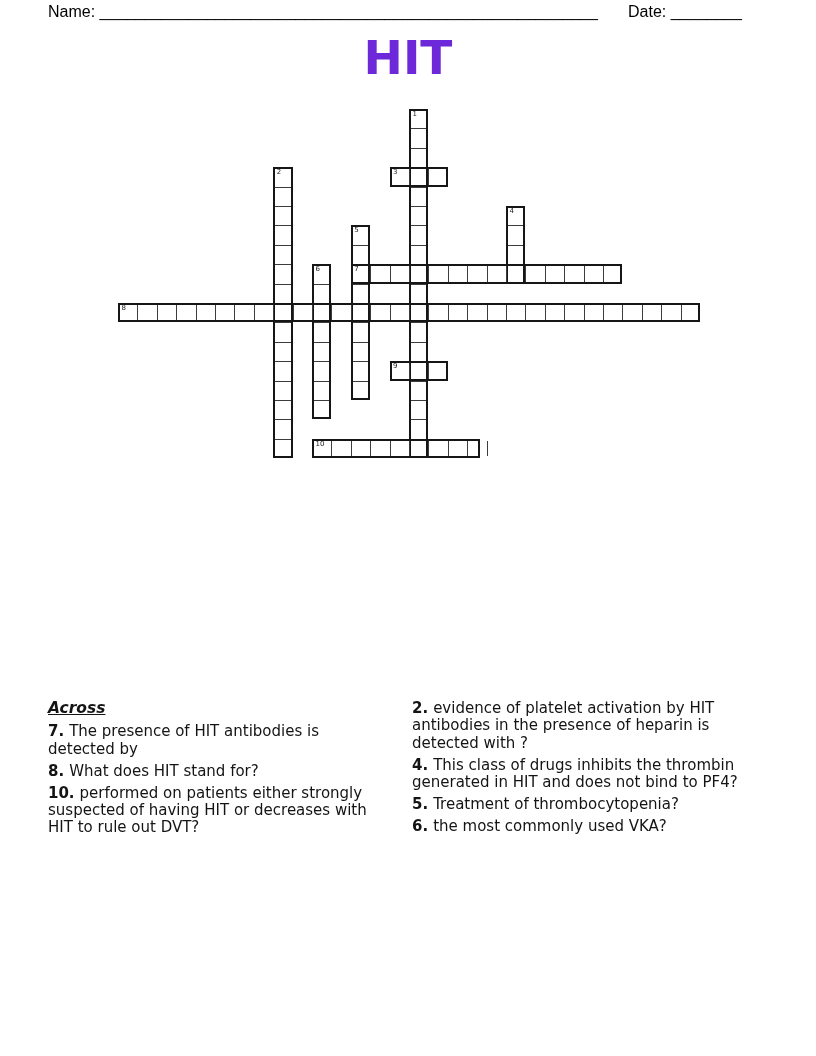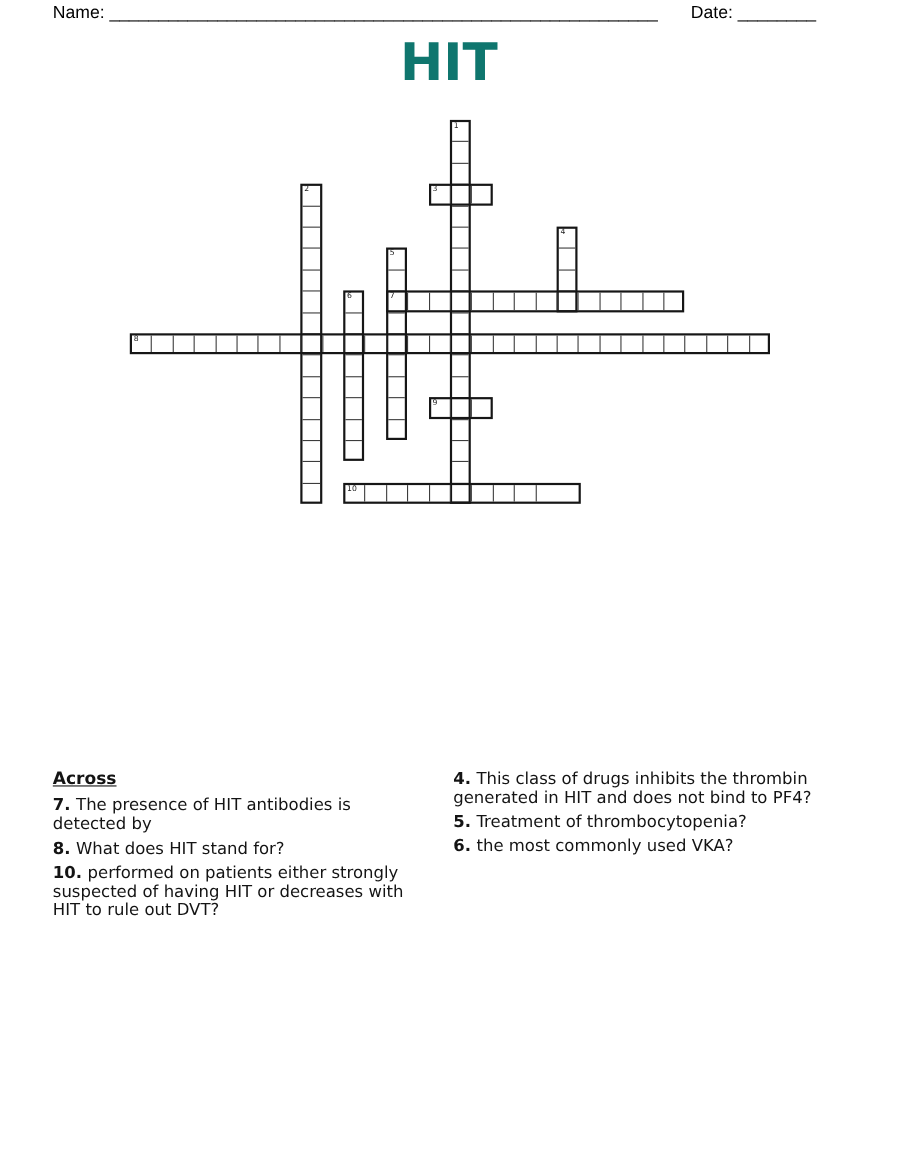--- a/index.html
+++ b/index.html
@@ -8,36 +8,36 @@
     overflow:hidden; font-family:"DejaVu Sans", sans-serif; color:#000;
   }
   
   .field { position:absolute; top:3px; font-family:"Liberation Sans", sans-serif;
            font-size:16px; color:#000; white-space:pre; }
   #name-field { left:48px; }
   #date-field { left:628px; }
   .blank-line { letter-spacing:0; }
   
   #title { position:absolute; left:0; right:0; top:31px; margin:0; text-align:center;
-           font-size:47px; line-height:1.15; font-weight:bold; color:#0f766e;
+           font-size:47px; line-height:1.15; font-weight:bold; color:#6d28d9;
            font-family:"DejaVu Sans", sans-serif; }
   
   #grid { position:absolute; left:118px; top:109px; width:583px; height:350px; }
   .word { position:absolute; box-sizing:border-box; border:2px solid #161616;
           background:transparent; }
   .sep  { position:absolute; background:#3c3c3c; }
   .cellnum { position:absolute; top:-1px; left:1.5px; font-size:7px; line-height:9px;
              color:#222; }
   
   .clues-col { position:absolute; top:700px; font-size:15px; line-height:17.4px;
                color:#141414; }
   #across-col { left:48px;  width:362px; }
   #down-col   { left:412px; width:398px; }
   .clue-heading { font-weight:bold; text-decoration:underline; font-size:15.5px;
-                  margin:0 0 6px 0; }
+                  margin:0 0 6px 0;font-style:italic; }
   .clue { margin:0 0 4.5px 0; }
   .clue-num  { font-weight:bold; margin-right:5px; }
   .clue-text { white-space:pre; }
 </style>
 </head>
 <body>
 
 <div id="page">
 
   <div class="field" id="name-field"><span>Name:</span> <span class="blank-line">________________________________________________________</span></div>
@@ -162,21 +162,21 @@
         <div class="sep" style="left: 521.8px; top: 0px; bottom: 0px; width: 1px;"></div>
         <div class="sep" style="left: 541.2px; top: 0px; bottom: 0px; width: 1px;"></div>
         <div class="sep" style="left: 560.6px; top: 0px; bottom: 0px; width: 1px;"></div>
         <span class="cellnum">8</span>
       </div>
       <div class="word" style="left: 271.6px; top: 252.2px; width: 58.2px; height: 19.4px;">
         <div class="sep" style="left: 17.4px; top: 0px; bottom: 0px; width: 1px;"></div>
         <div class="sep" style="left: 36.8px; top: 0px; bottom: 0px; width: 1px;"></div>
         <span class="cellnum">9</span>
       </div>
-      <div class="word" style="left: 194px; top: 329.8px; width: 216px; height: 19.4px;">
+      <div class="word" style="left: 194px; top: 329.8px; width: 168px; height: 19.4px;">
         <div class="sep" style="left: 17.4px; top: 0px; bottom: 0px; width: 1px;"></div>
         <div class="sep" style="left: 36.8px; top: 0px; bottom: 0px; width: 1px;"></div>
         <div class="sep" style="left: 56.2px; top: 0px; bottom: 0px; width: 1px;"></div>
         <div class="sep" style="left: 75.6px; top: 0px; bottom: 0px; width: 1px;"></div>
         <div class="sep" style="left: 95px; top: 0px; bottom: 0px; width: 1px;"></div>
         <div class="sep" style="left: 114.4px; top: 0px; bottom: 0px; width: 1px;"></div>
         <div class="sep" style="left: 133.8px; top: 0px; bottom: 0px; width: 1px;"></div>
         <div class="sep" style="left: 153.2px; top: 0px; bottom: 0px; width: 1px;"></div>
         <div class="sep" style="left: 172.6px; top: 0px; bottom: 0px; width: 1px;"></div>
         <span class="cellnum">10</span>
@@ -187,19 +187,22 @@
     <div class="clue-heading">Across</div>
     <div class="clue"><span class="clue-num">7.</span><span class="clue-text">The presence of HIT antibodies is
 detected by</span></div>
     <div class="clue"><span class="clue-num">8.</span><span class="clue-text">What does HIT stand for?</span></div>
     <div class="clue"><span class="clue-num">10.</span><span class="clue-text">performed on patients either strongly
 suspected of having HIT or decreases with
 HIT to rule out DVT?</span></div>
   </div>
 
   <div class="clues-col" id="down-col">
+    <div class="clue"><span class="clue-num">2.</span><span class="clue-text">evidence of platelet activation by HIT
+antibodies in the presence of heparin is
+detected with ?</span></div>
     <div class="clue"><span class="clue-num">4.</span><span class="clue-text">This class of drugs inhibits the thrombin
 generated in HIT and does not bind to PF4?</span></div>
     <div class="clue"><span class="clue-num">5.</span><span class="clue-text">Treatment of thrombocytopenia?</span></div>
     <div class="clue"><span class="clue-num">6.</span><span class="clue-text">the most commonly used VKA?</span></div>
   </div>
 
 </div>
 
 </body></html>

